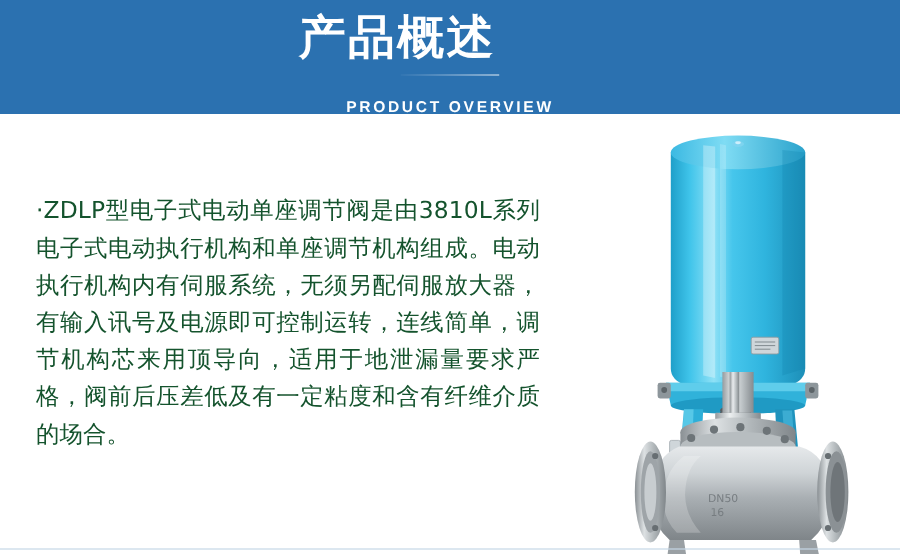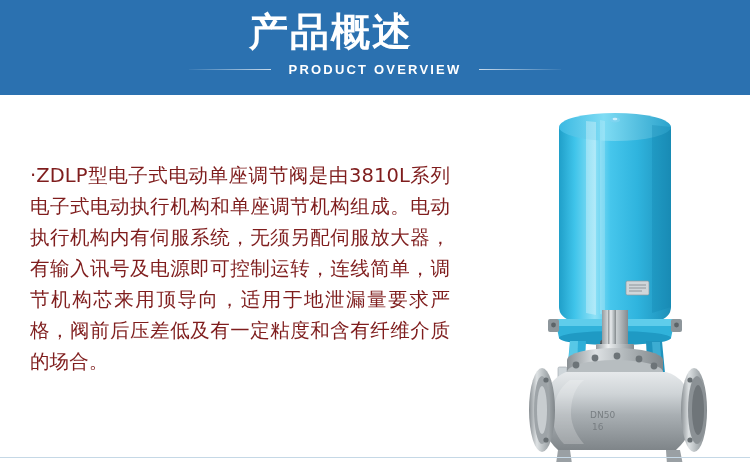--- a/index.html
+++ b/index.html
@@ -41,20 +41,21 @@
   }
   .banner-sub-row {
     position: absolute;
     top: 62px;
     left: 0;
     width: 750px;
     display: flex;
     align-items: center;
     justify-content: center;
     gap: 18px;
+    flex-direction: column;
   }
   .sub-rule {
     width: 82px;
     height: 1px;
     background: linear-gradient(to right, rgba(255,255,255,0.05), rgba(255,255,255,0.75));
   }
   .sub-rule.right {
     background: linear-gradient(to left, rgba(255,255,255,0.05), rgba(255,255,255,0.75));
   }
   .banner-subtitle {
@@ -73,21 +74,21 @@
     top: 95px;
     width: 750px;
     height: 367px;
     background: #ffffff;
   }
   .description {
     position: absolute;
     left: 30px;
     top: 45px;
     width: 420px;
-    color: #7f1d1d;
+    color: #14532d;
     font-size: 19.5px;
     line-height: 31px;
     text-align: justify;
     text-justify: inter-ideograph;
     font-family: "DejaVu Sans", "Liberation Sans", sans-serif;
     letter-spacing: 0.1px;
   }
 
   
   .product-figure {

